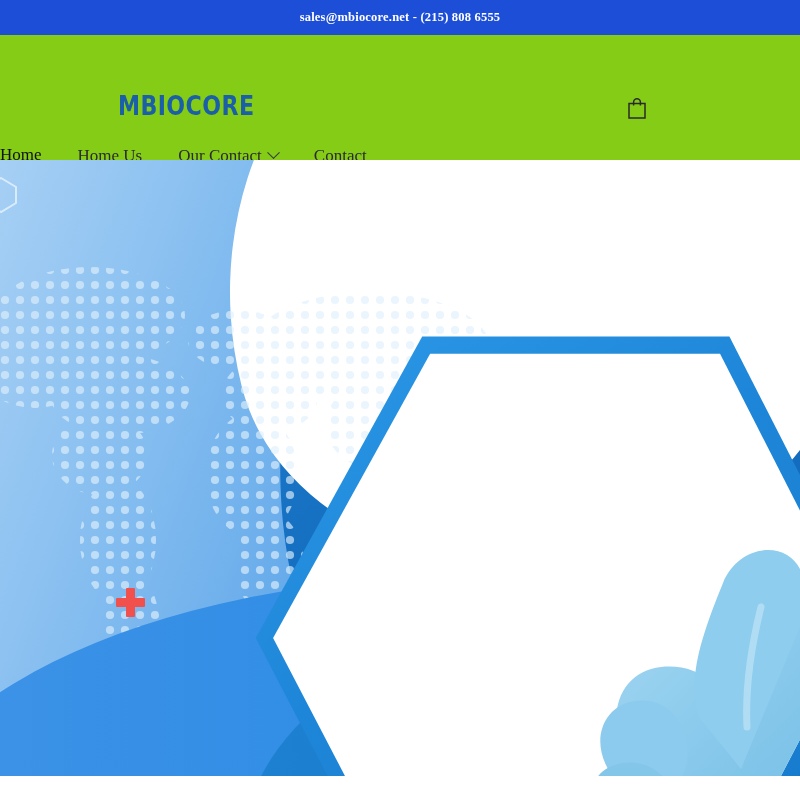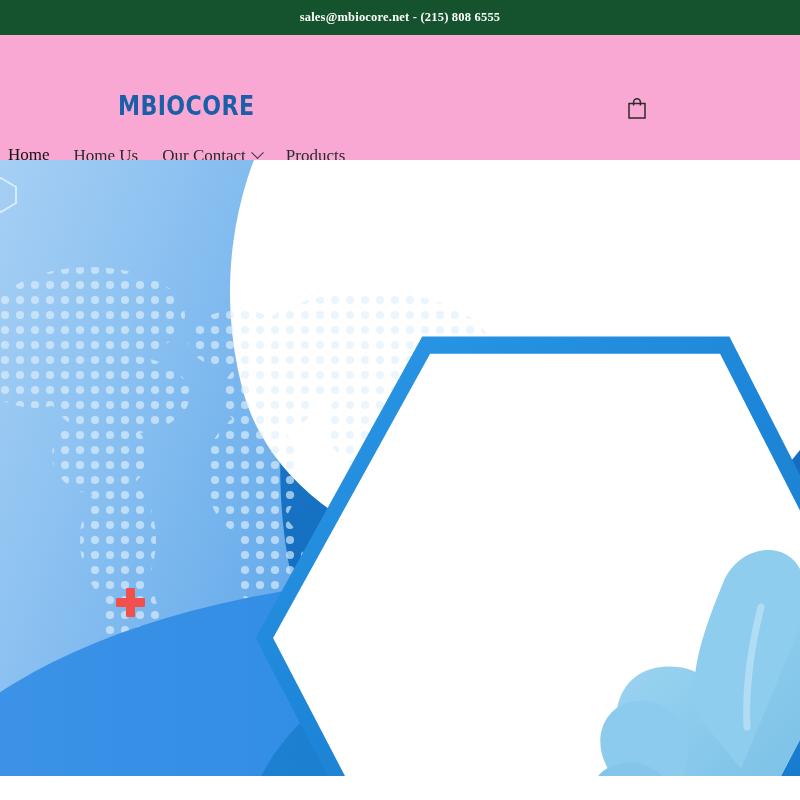--- a/index.html
+++ b/index.html
@@ -5,35 +5,35 @@
   * { margin:0; padding:0; box-sizing:border-box; }
   html, body {
     width:800px; height:800px; overflow:hidden;
     background:#ffffff;
     font-family:"Liberation Sans", sans-serif;
   }
 
   
   .announcement {
     height:35px;
-    background:#14532d;
+    background:#1d4ed8;
     display:flex; align-items:center; justify-content:center;
   }
   .announcement-text {
     color:#ffffff;
     font-family:"Liberation Serif", serif;
     font-size:12.5px;
     font-weight:700;
     letter-spacing:.2px;
   }
 
   
   .header {
     height:125px;
-    background:#f9a8d4;
+    background:#84cc16;
     position:relative;
   }
   .header-top {
     height:74px;
     display:flex; align-items:center;
     position:relative;
   }
   .logo {
     position:absolute;
     left:118px; top:55px;
@@ -53,22 +53,21 @@
     display:flex; align-items:center; justify-content:center;
     cursor:pointer;
   }
   .cart-icon { display:block; }
 
   
   .nav {
     position:absolute;
     left:0; top:108px;
     display:flex; align-items:center;
-    gap:24px;
-    padding-left:8px;
+    gap:36px;
   }
   .nav-item {
     font-family:"Liberation Serif", serif;
     font-size:17px;
     color:#2b2b2b;
     cursor:pointer;
     display:flex; align-items:center;
     gap:7px;
     padding:2px 0;
     white-space:nowrap;
@@ -273,21 +272,21 @@
       <span>Home</span>
     </div>
     <div class="nav-item">
       <span>Home Us</span>
     </div>
     <div class="nav-item">
       <span>Our Contact</span>
       <span class="chevron"></span>
     </div>
     <div class="nav-item">
-      <span>Products</span>
+      <span>Contact</span>
     </div>
   </nav>
 </div>
 
 <div class="hero">
 
   <div class="hero-bg-left"></div>
   <div class="wave-deep"></div>
   <div class="wave-band-a"></div>
   <div class="wave-band-b"></div>

